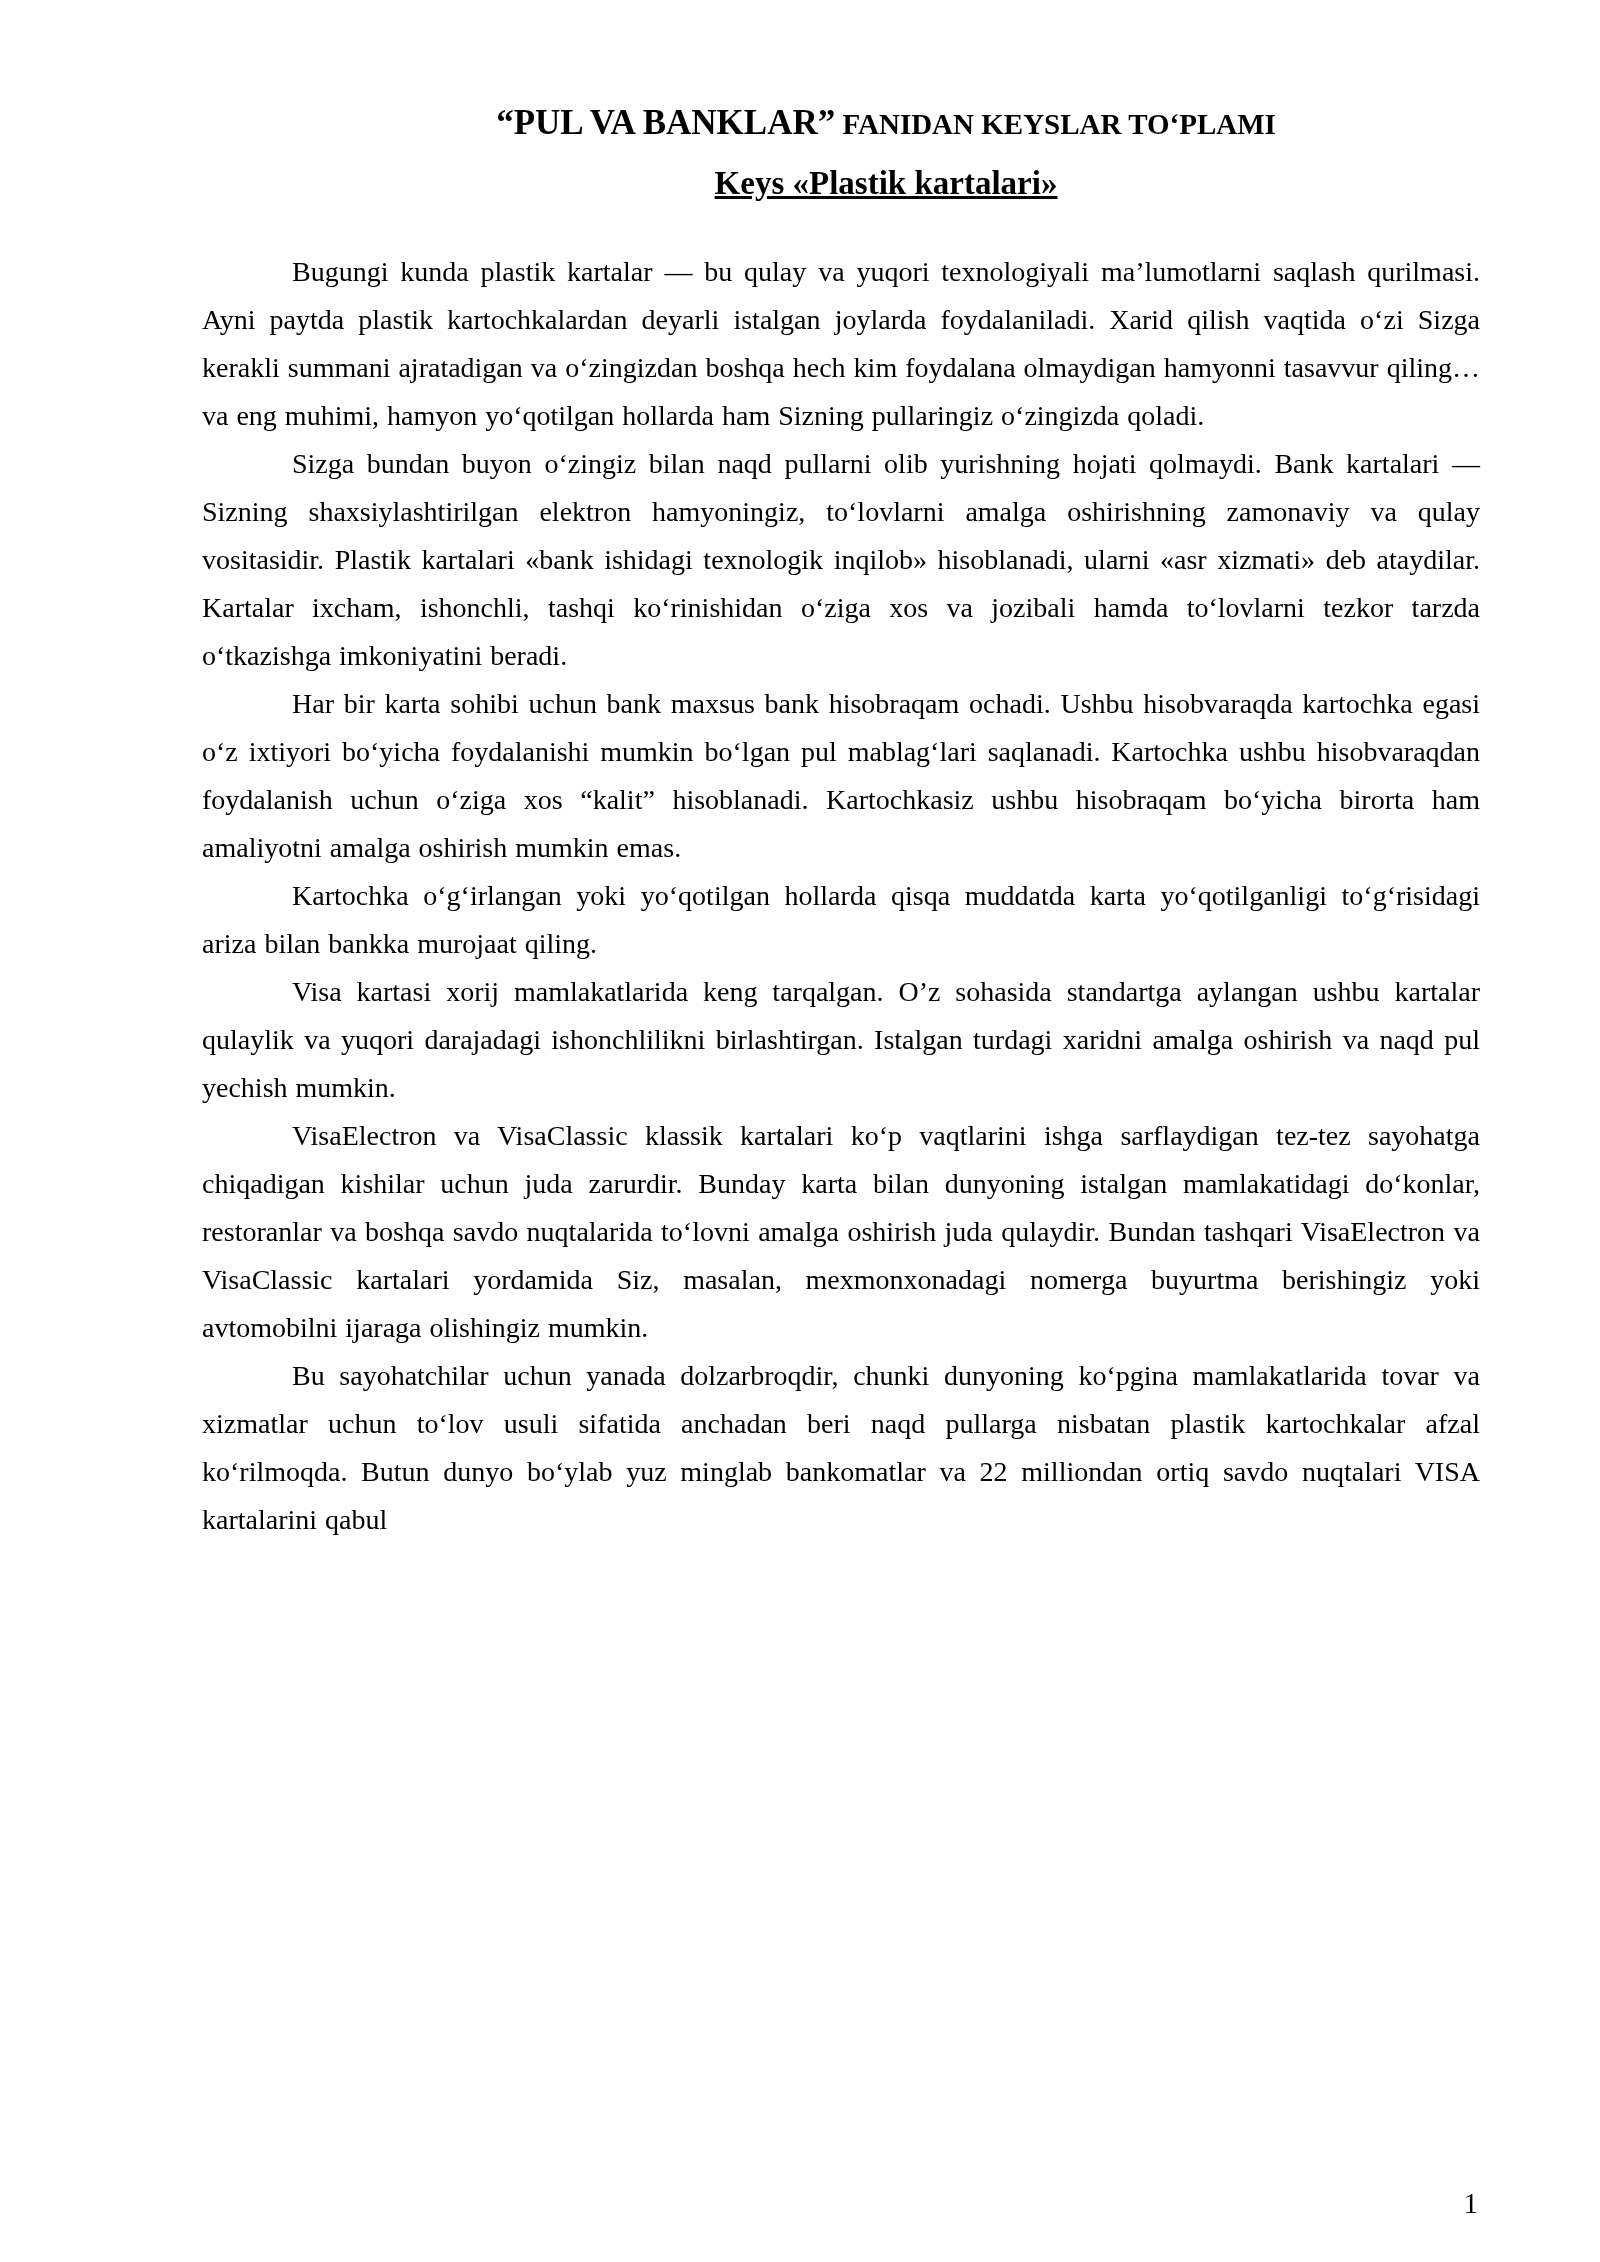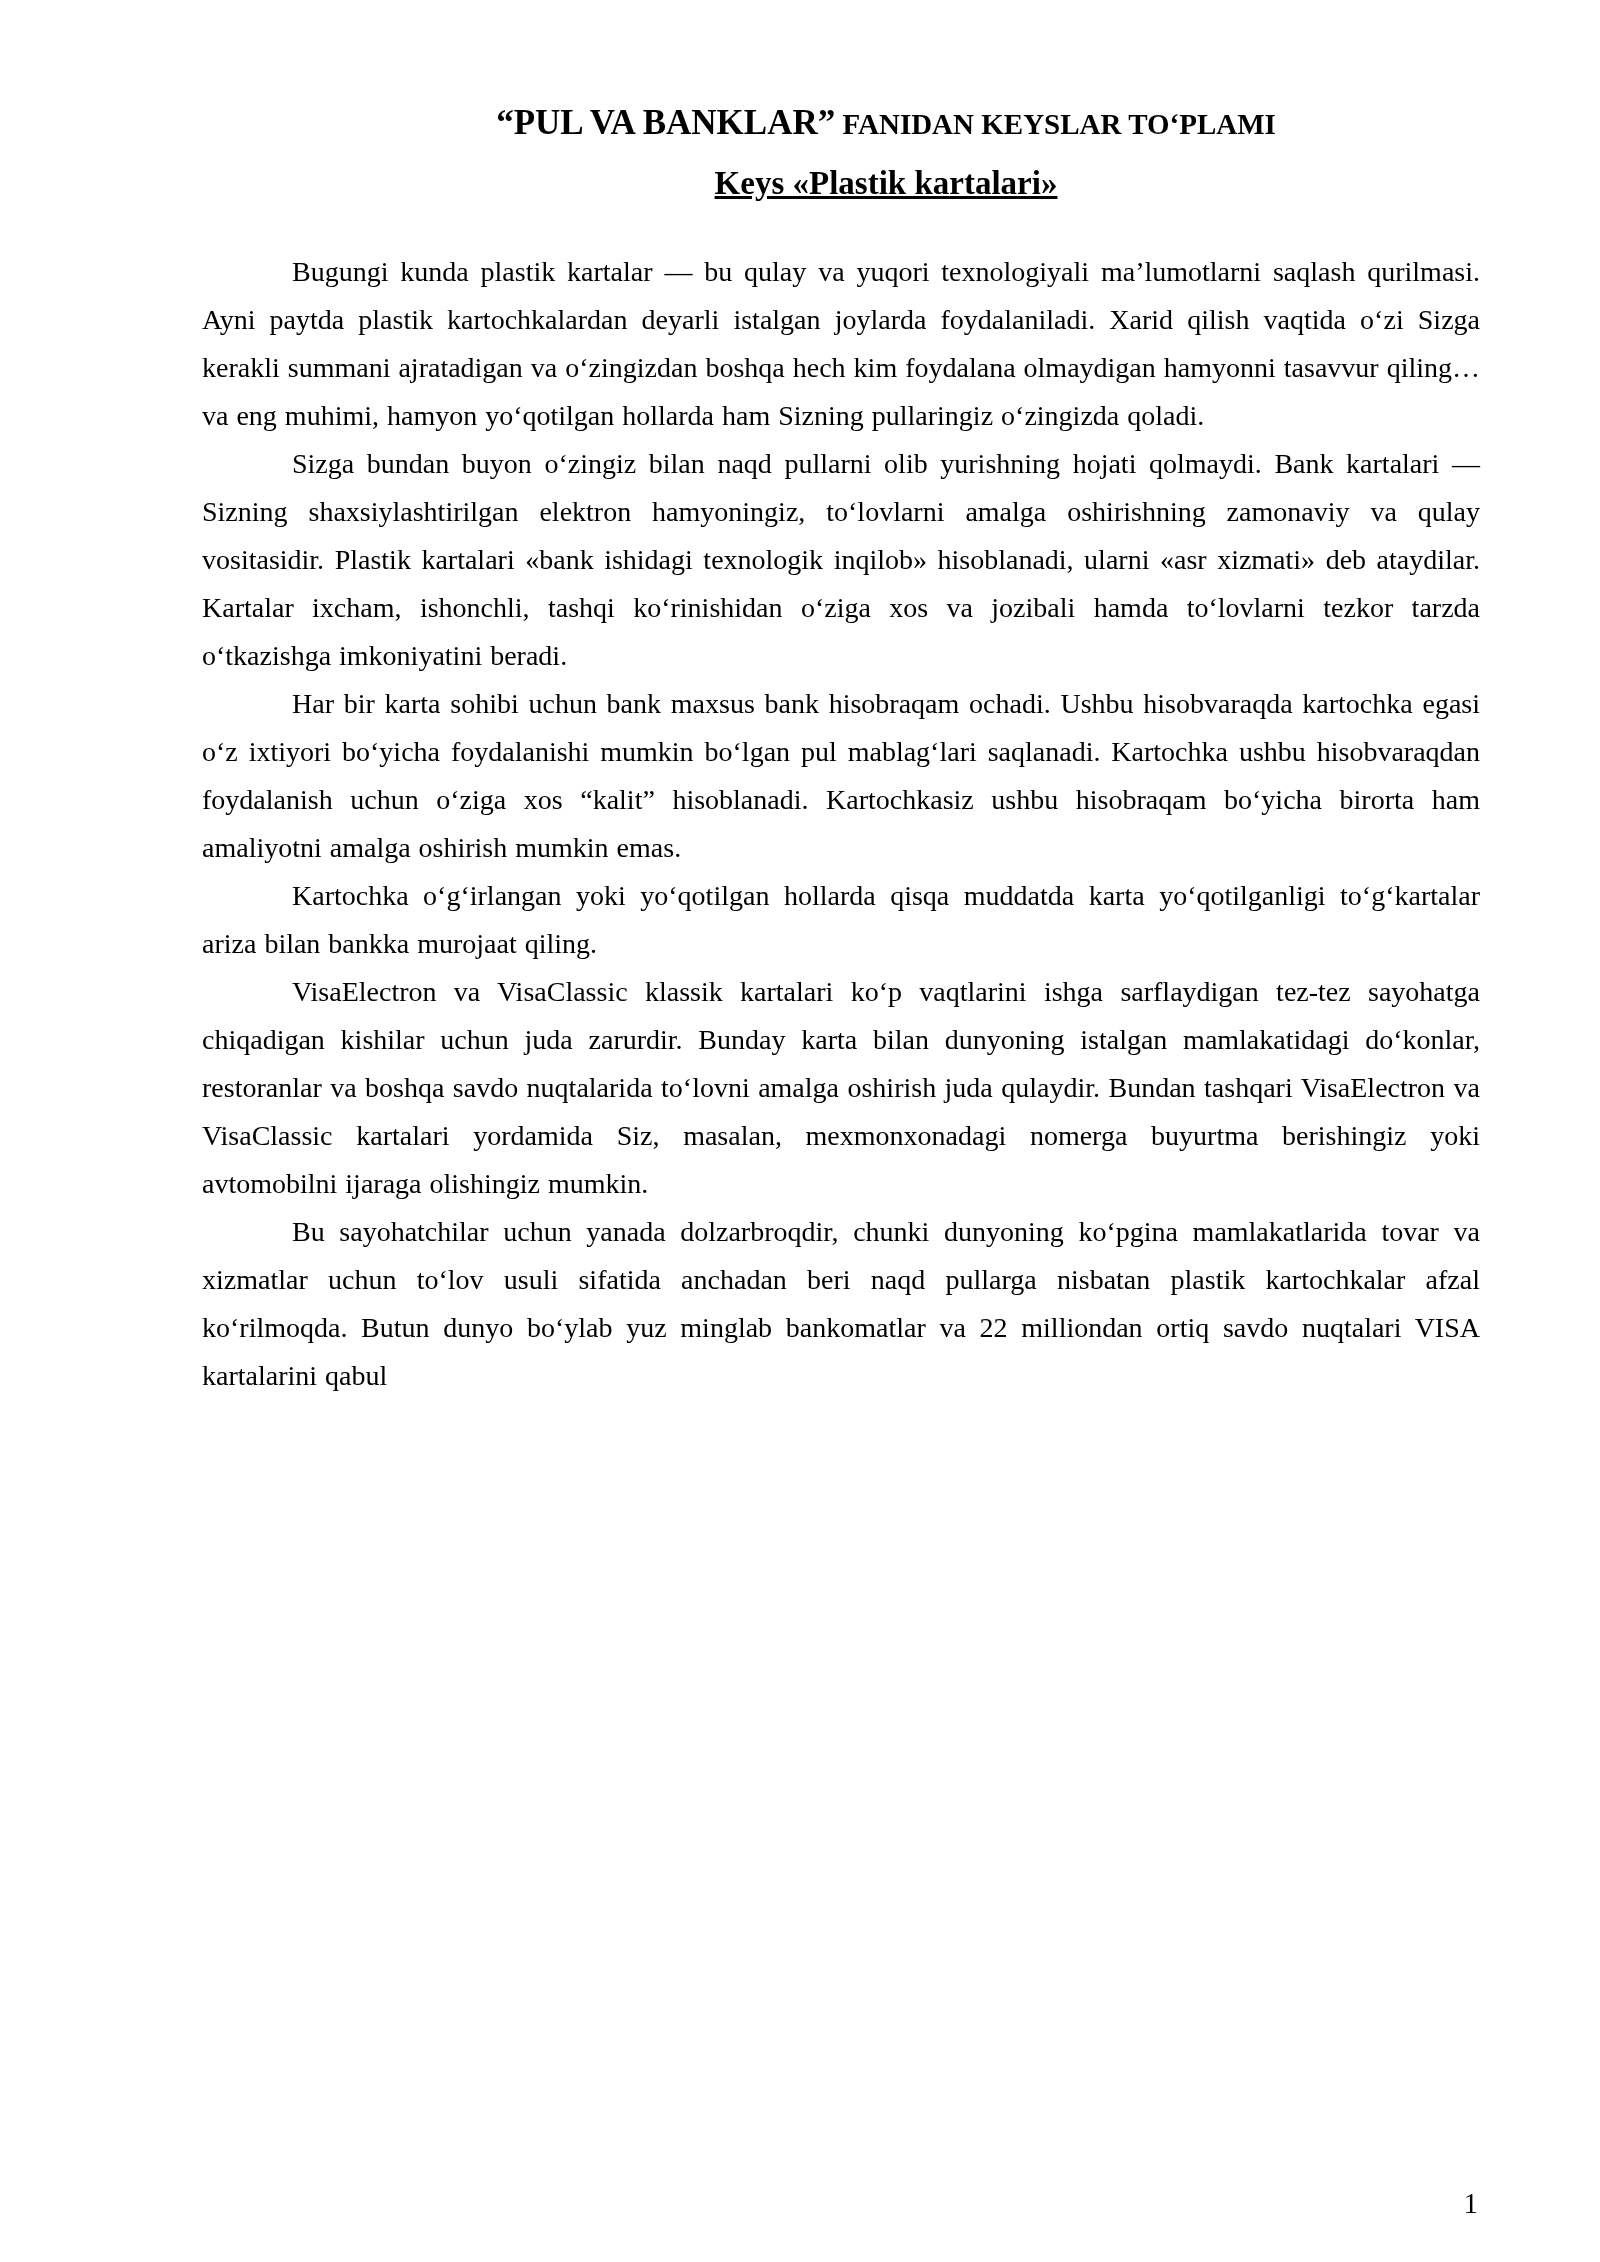--- a/index.html
+++ b/index.html
@@ -62,20 +62,21 @@
 <div class="page">
 
   <h1 class="doc-title"><span class="title-main">“PUL VA BANKLAR”</span><span class="title-rest"> FANIDAN KEYSLAR TO‘PLAMI</span></h1>
 
   <h2 class="doc-subtitle">Keys «Plastik kartalari»</h2>
 
   <div class="doc-body">
       <p>Bugungi kunda plastik kartalar — bu qulay va yuqori texnologiyali ma’lumotlarni saqlash qurilmasi. Ayni paytda plastik kartochkalardan deyarli istalgan joylarda foydalaniladi. Xarid qilish vaqtida o‘zi Sizga kerakli summani ajratadigan va o‘zingizdan boshqa hech kim foydalana olmaydigan hamyonni tasavvur qiling… va eng muhimi, hamyon yo‘qotilgan hollarda ham Sizning pullaringiz o‘zingizda qoladi.</p>
       <p>Sizga bundan buyon o‘zingiz bilan naqd pullarni olib yurishning hojati qolmaydi. Bank kartalari — Sizning shaxsiylashtirilgan elektron hamyoningiz, to‘lovlarni amalga oshirishning zamonaviy va qulay vositasidir. Plastik kartalari «bank ishidagi texnologik inqilob» hisoblanadi, ularni «asr xizmati» deb ataydilar. Kartalar ixcham, ishonchli, tashqi ko‘rinishidan o‘ziga xos va jozibali hamda to‘lovlarni tezkor tarzda o‘tkazishga imkoniyatini beradi.</p>
       <p>Har bir karta sohibi uchun bank maxsus bank hisobraqam ochadi. Ushbu hisobvaraqda kartochka egasi o‘z ixtiyori bo‘yicha foydalanishi mumkin bo‘lgan pul mablag‘lari saqlanadi. Kartochka ushbu hisobvaraqdan foydalanish uchun o‘ziga xos “kalit” hisoblanadi. Kartochkasiz ushbu hisobraqam bo‘yicha birorta ham amaliyotni amalga oshirish mumkin emas.</p>
-      <p>Kartochka o‘g‘irlangan yoki yo‘qotilgan hollarda qisqa muddatda karta yo‘qotilganligi to‘g‘kartalar ariza bilan bankka murojaat qiling.</p>
+      <p>Kartochka o‘g‘irlangan yoki yo‘qotilgan hollarda qisqa muddatda karta yo‘qotilganligi to‘g‘risidagi ariza bilan bankka murojaat qiling.</p>
+      <p>Visa kartasi xorij mamlakatlarida keng tarqalgan. O’z sohasida standartga aylangan ushbu kartalar qulaylik va yuqori darajadagi ishonchlilikni birlashtirgan. Istalgan turdagi xaridni amalga oshirish va naqd pul yechish mumkin.</p>
       <p>VisaElectron va VisaClassic klassik kartalari ko‘p vaqtlarini ishga sarflaydigan tez-tez sayohatga chiqadigan kishilar uchun juda zarurdir. Bunday karta bilan dunyoning istalgan mamlakatidagi do‘konlar, restoranlar va boshqa savdo nuqtalarida to‘lovni amalga oshirish juda qulaydir. Bundan tashqari VisaElectron va VisaClassic kartalari yordamida Siz, masalan, mexmonxonadagi nomerga buyurtma berishingiz yoki avtomobilni ijaraga olishingiz mumkin.</p>
       <p>Bu sayohatchilar uchun yanada dolzarbroqdir, chunki dunyoning ko‘pgina mamlakatlarida tovar va xizmatlar uchun to‘lov usuli sifatida anchadan beri naqd pullarga nisbatan plastik kartochkalar afzal ko‘rilmoqda. Butun dunyo bo‘ylab yuz minglab bankomatlar va 22 milliondan ortiq savdo nuqtalari VISA kartalarini qabul</p>
     </div>
 
   <div class="page-number">1</div>
 
 </div>
 
 </body></html>

